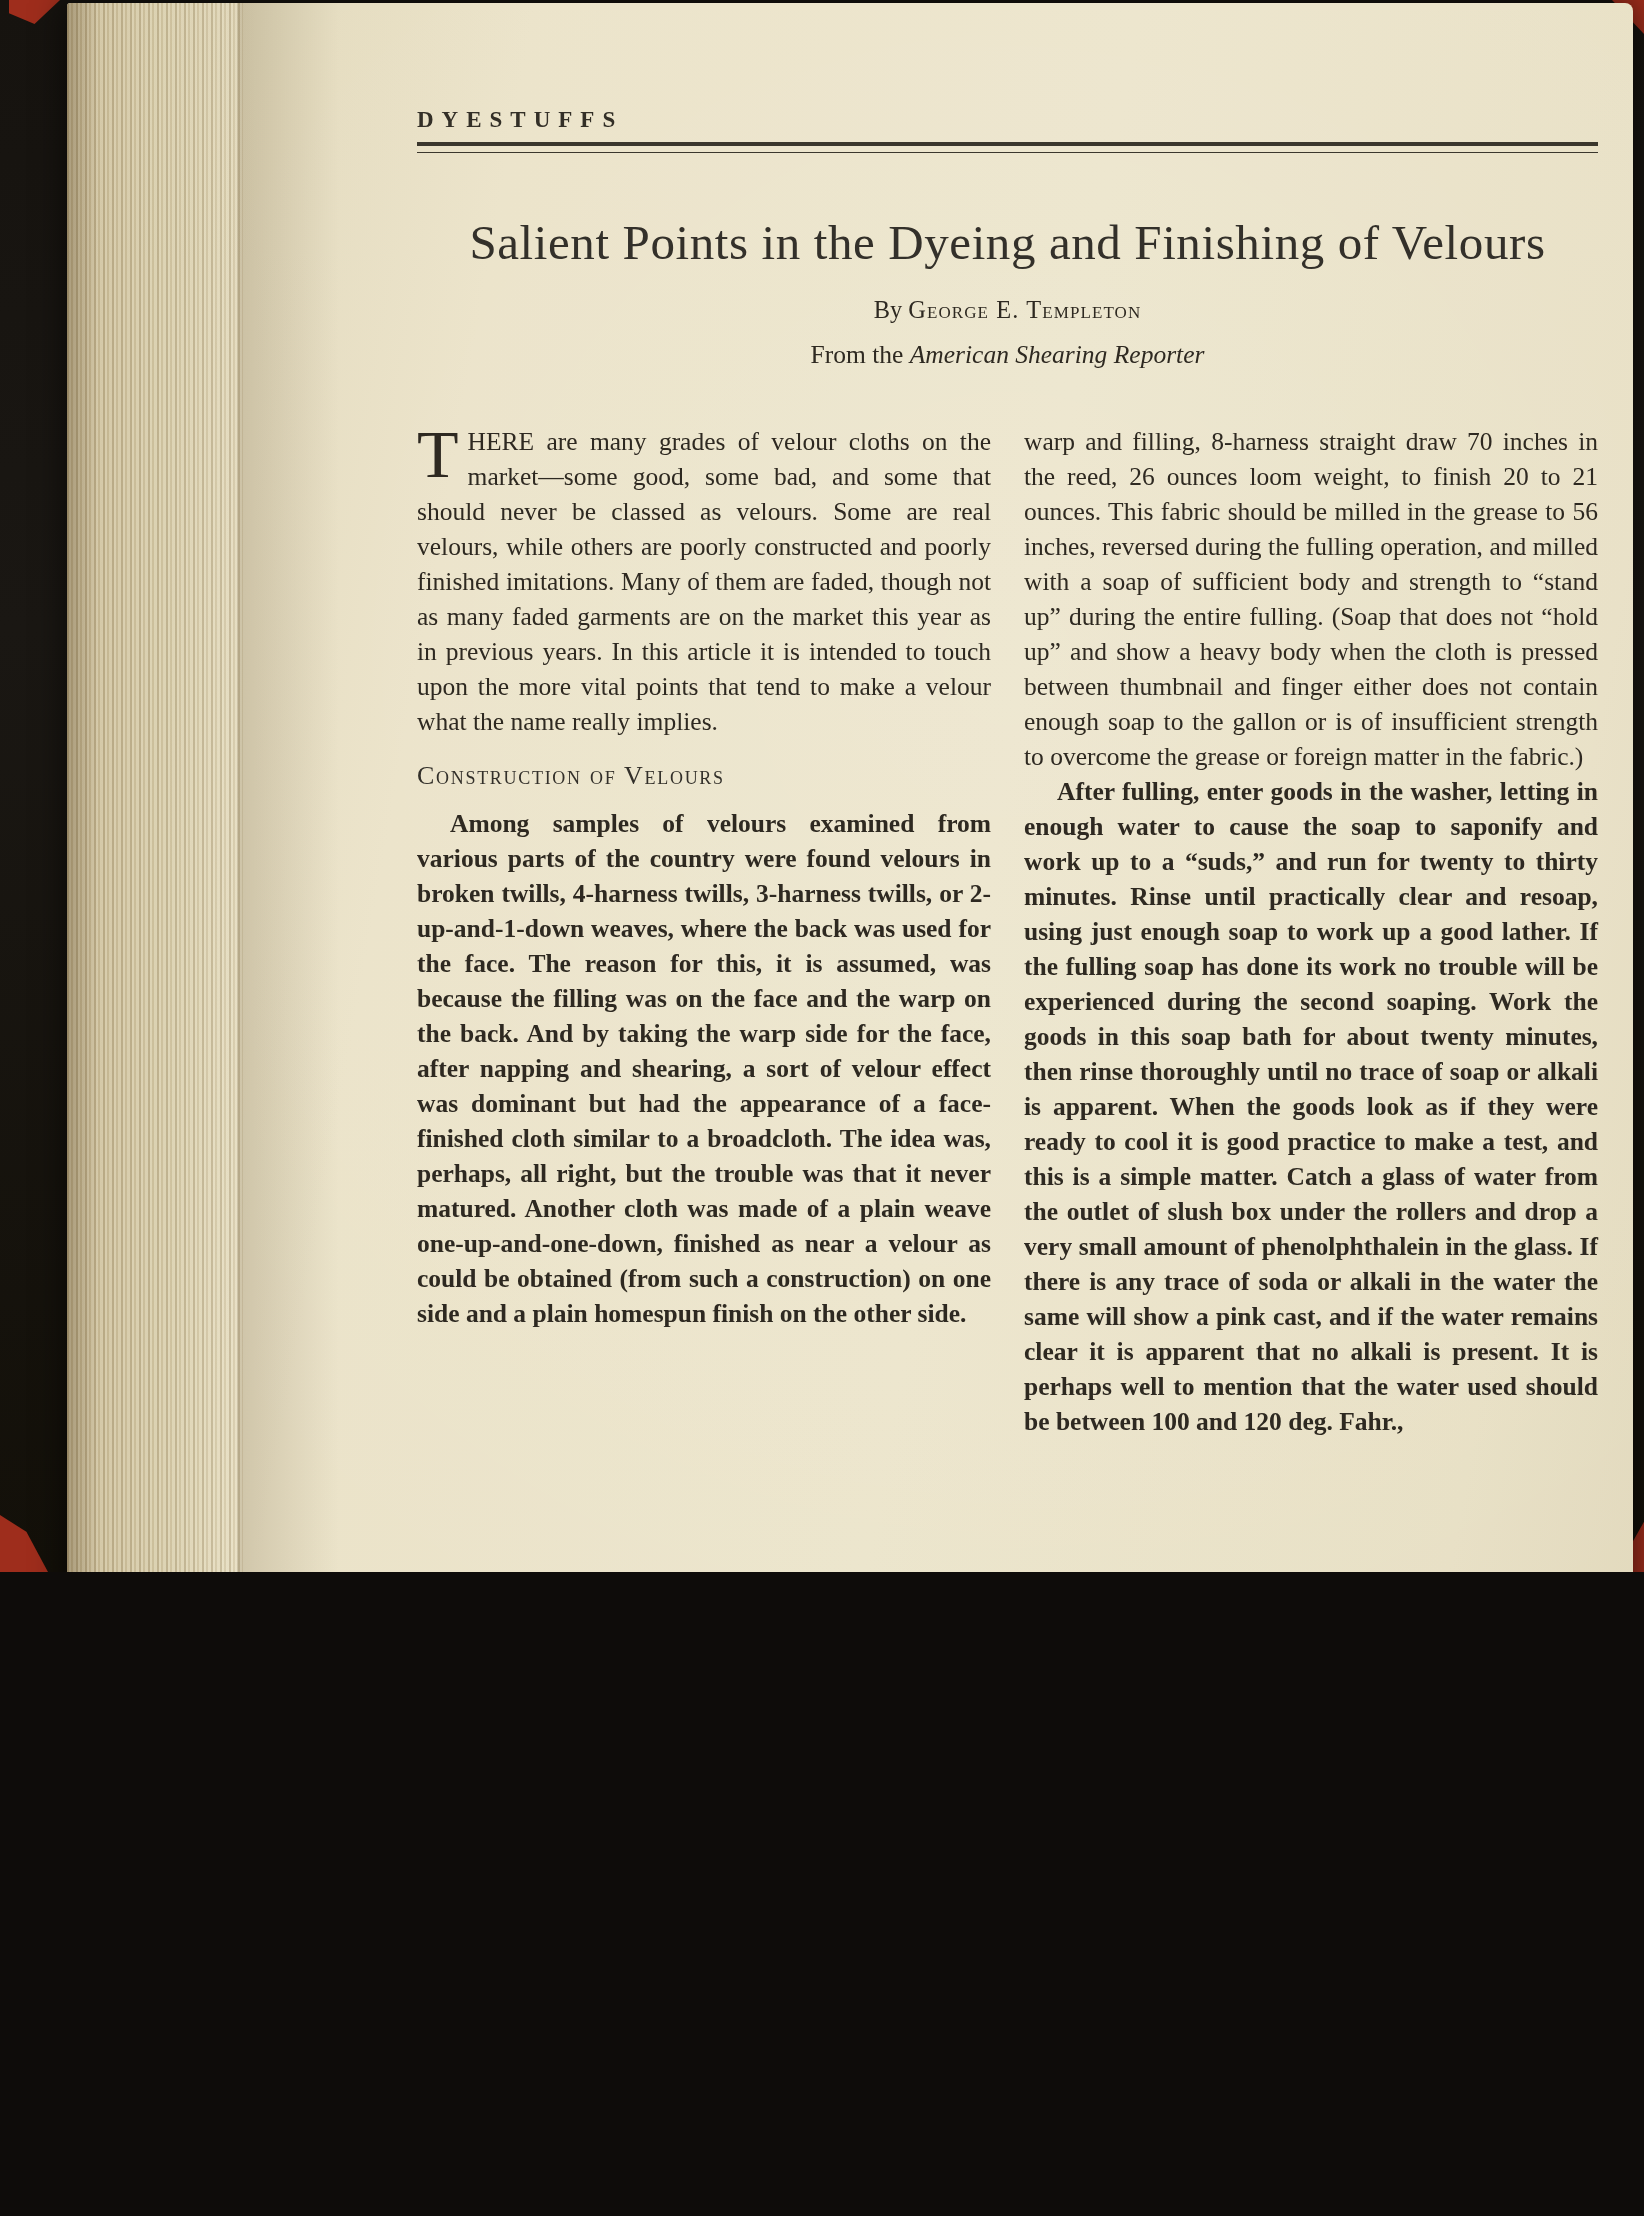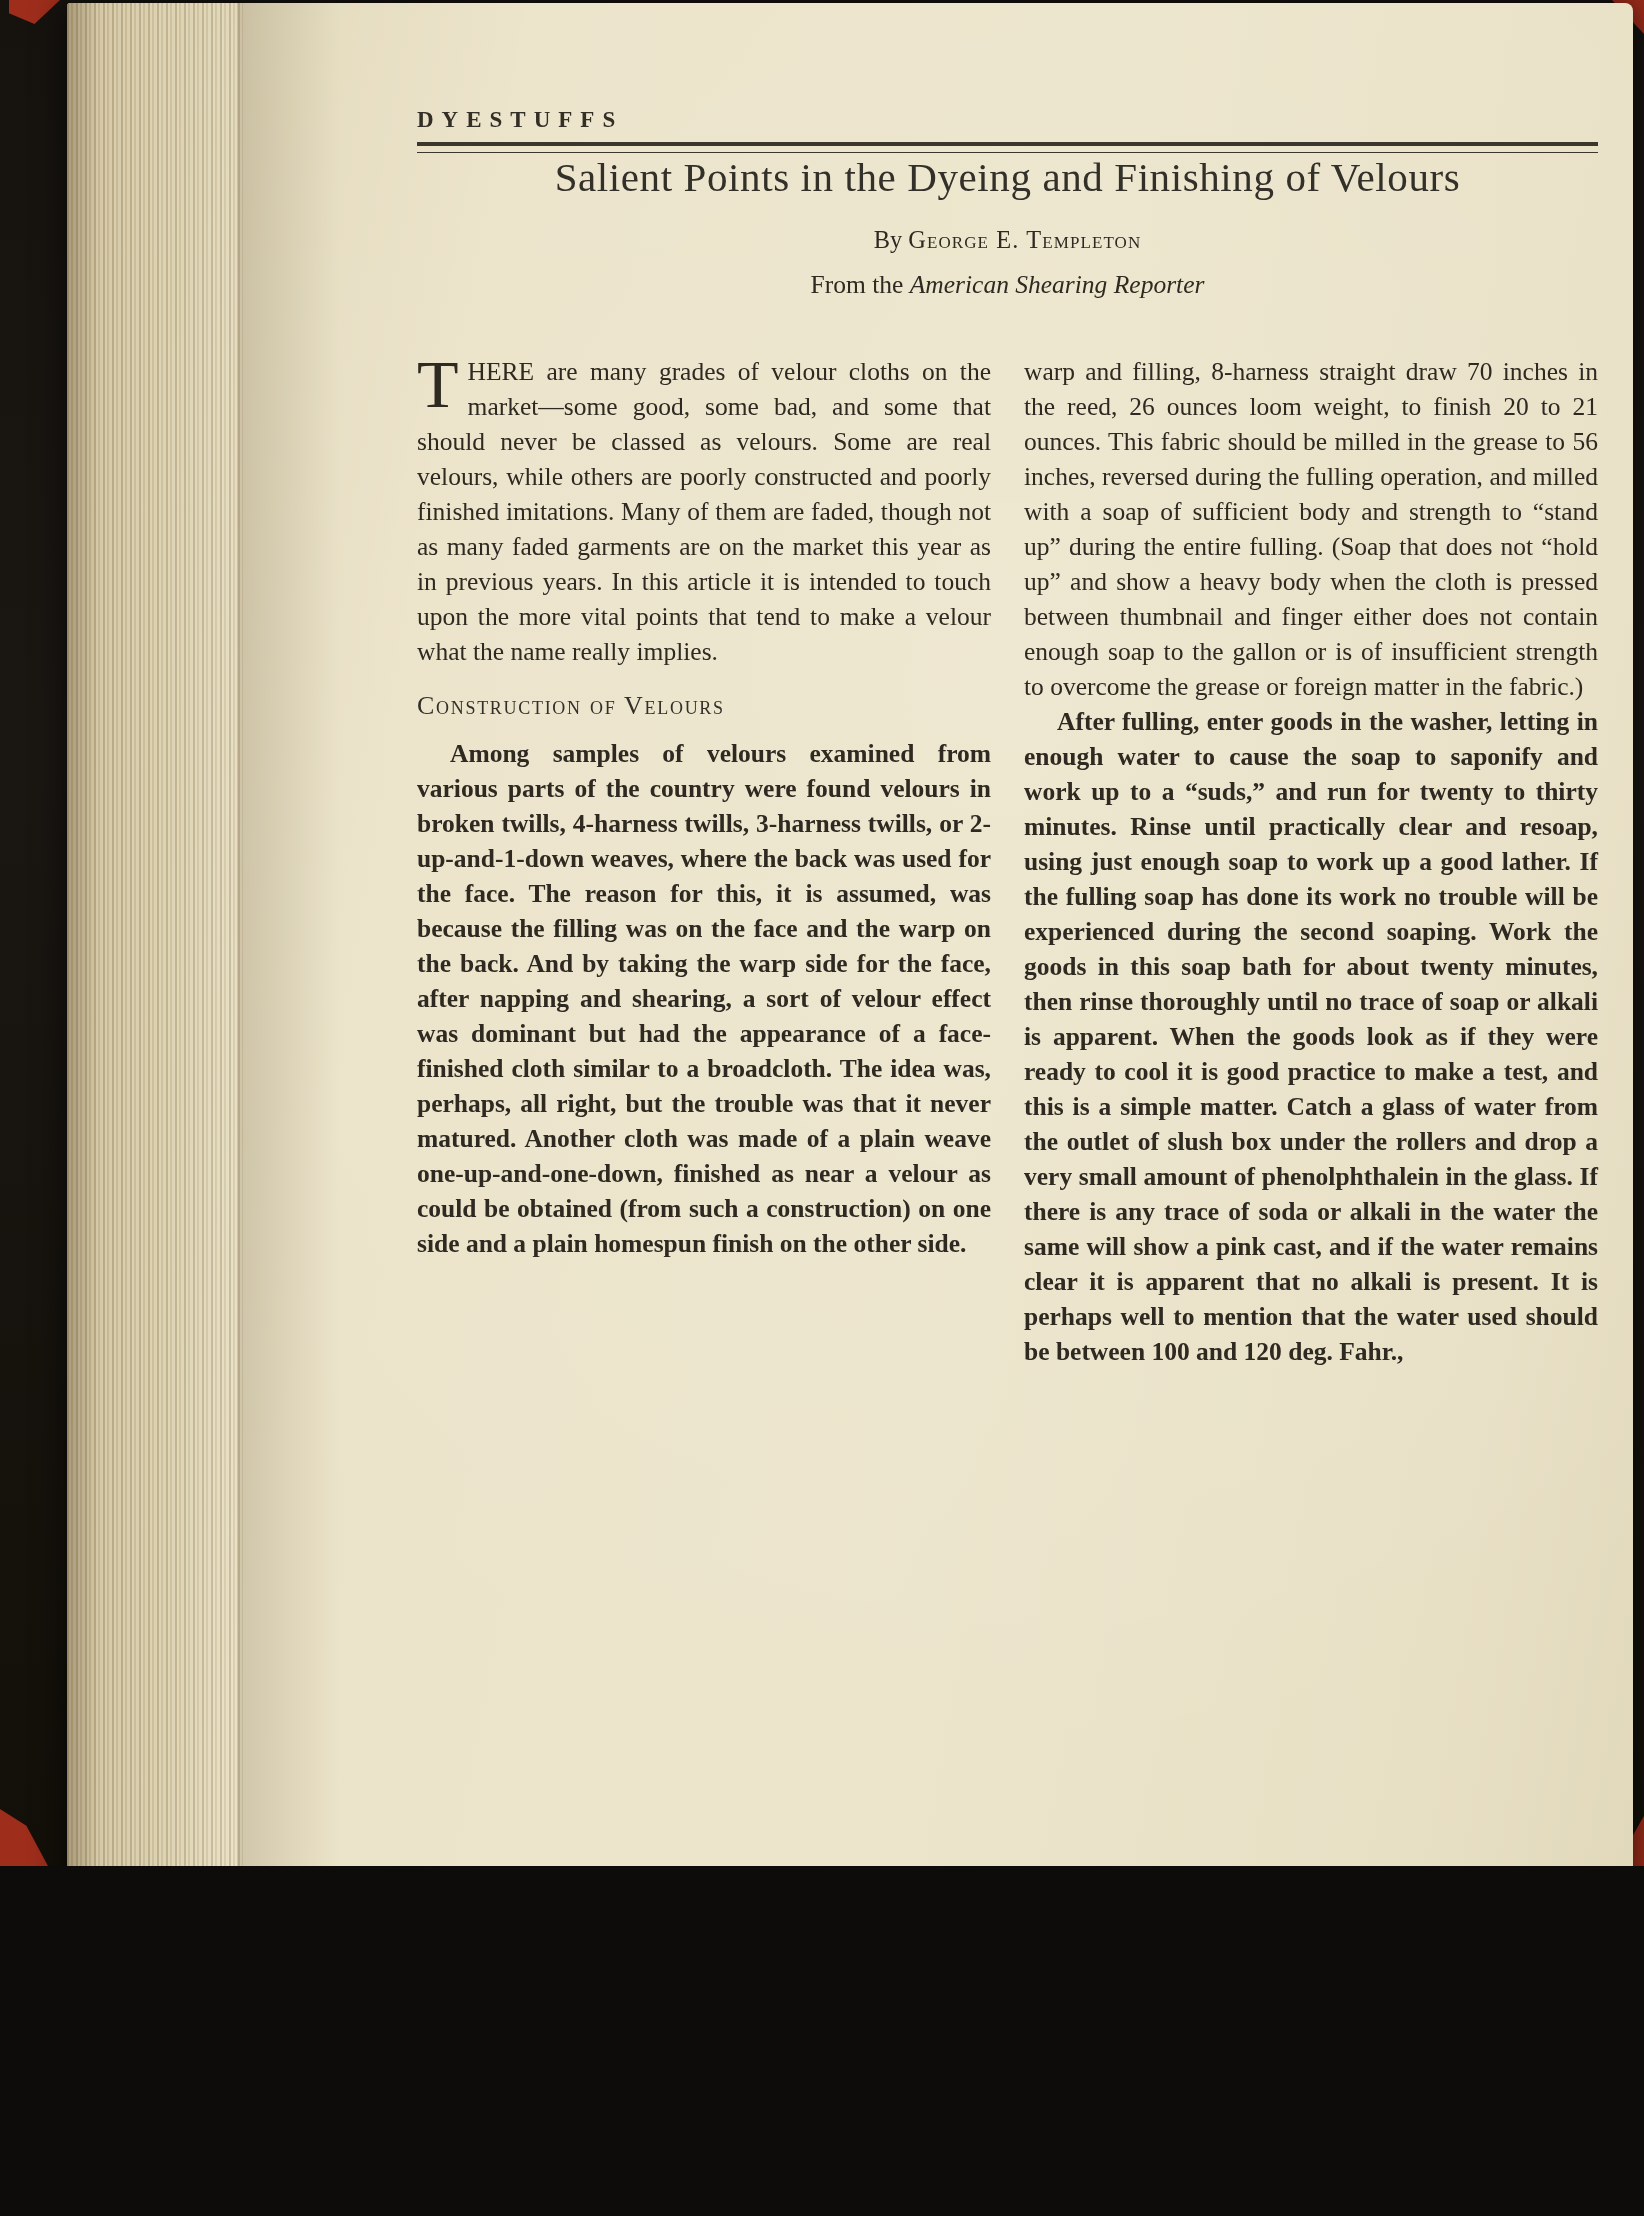--- a/index.html
+++ b/index.html
@@ -1,17 +1,17 @@
 <!DOCTYPE html>
 <html style="font-size:9px"><head>
 <meta charset="utf-8">
 <style>
   html,body { margin:0; padding:0; background:#0e0c0a; }
   .scene {
-    position:relative; width:1645px; height:1866px; overflow:hidden;
+    position:relative; width:1645px; height:1572px; overflow:hidden;
     background: linear-gradient(180deg, #16130f 0%, #1a1713 40%, #131009 100%);
     font-family:"Liberation Serif", serif;
   }
   
   .corner { position:absolute; background:#9e2d1c; }
   .corner.tl { left:9px; top:0; width:51px; height:24px; clip-path:polygon(0 0,100% 0,50% 100%,0 55%); }
   .corner.bl { left:0; bottom:0; width:48px; height:67px; clip-path:polygon(0 15%,55% 40%,100% 100%,0 100%); }
   .corner.tr { right:0; top:0; width:33px; height:35px; clip-path:polygon(0 0,100% 0,100% 100%); }
   .corner.br { right:0; bottom:0; width:29.5px; height:52px; clip-path:polygon(100% 0,100% 100%,0 100%); }
 
@@ -37,21 +37,21 @@
   .spine-shade {
     position:absolute; left:170px; top:0; width:102px; height:100%;
     background:linear-gradient(90deg, rgba(110,92,58,0.22), rgba(110,92,58,0) 100%);
   }
 
   .content { position:absolute; left:417px; top:107px; width:1181px; color:#2e2921; }
 
   .kicker { font-size:23px; font-weight:bold; letter-spacing:8px; color:#332f27; }
   .double-rule { margin-top:9px; height:5.7px; border-top:4px solid #3b372d; border-bottom:1.7px solid #3b372d; }
 
-  .title { text-align:center; font-size:41px; letter-spacing:0.6px; color:#33302a; }
+  .title { margin-top:61px; text-align:center; font-size:49px; letter-spacing:0.6px; color:#33302a; }
   .subtitle { margin-top:24px; text-align:center; font-size:27px; line-height:37px; color:#33302a; }
   .byline { margin-top:25px; text-align:center; font-size:24.4px; }
   .byline .name { font-variant:small-caps; letter-spacing:1.1px;margin-top:36px; }
   .source { margin-top:16px; text-align:center; font-size:25.5px; }
   .source .it { font-style:italic; }
 
   .columns { margin-top:54px; display:flex; gap:33px; }
   .col { width:574px; text-align:justify; font-size:25.5px; line-height:35px; color:#2e2921; }
   .col p { margin:0; }
   .col p.indent { text-indent:33px;font-weight:bold; }

